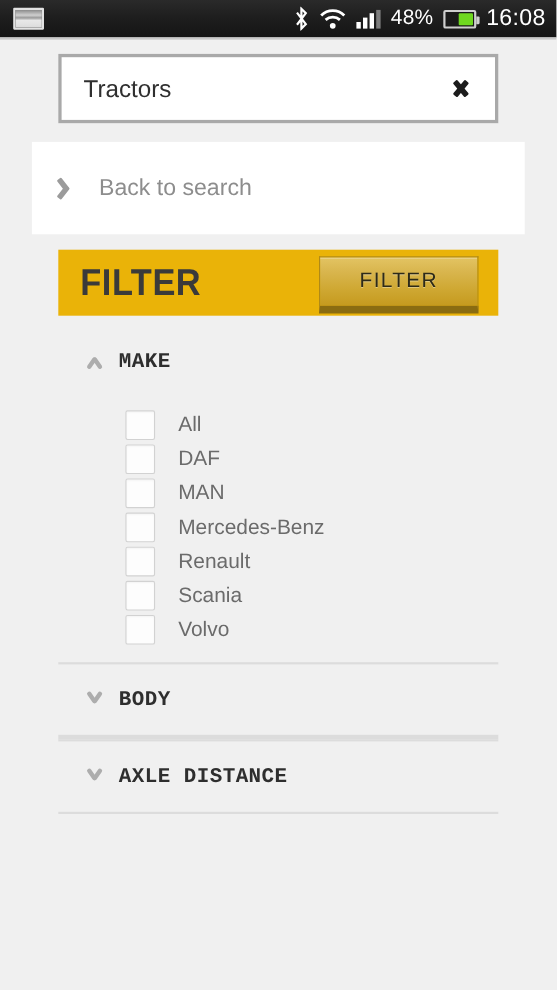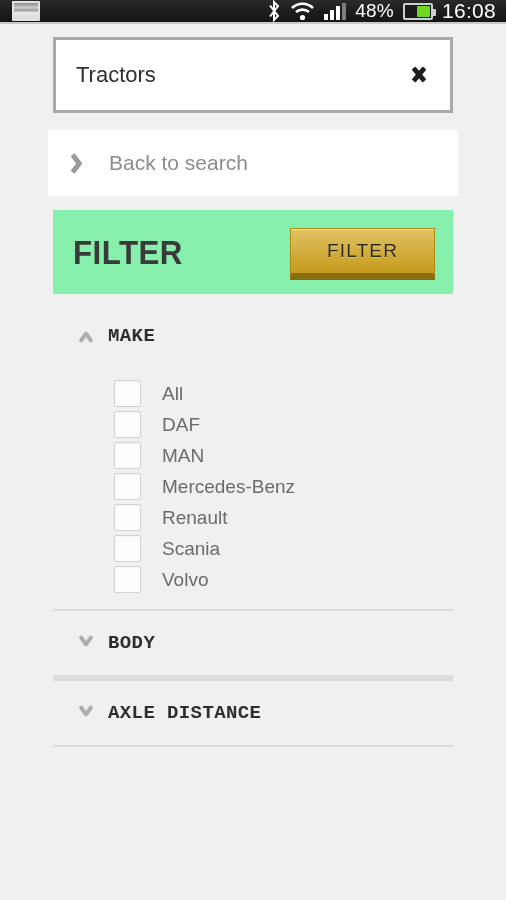--- a/index.html
+++ b/index.html
@@ -6,21 +6,21 @@
   html, body {
     width: 506px; height: 900px;
     background: #f0f0f0;
     font-family: "Liberation Sans", sans-serif;
     overflow: hidden;
   }
   body { position: relative; }
 
   
   .statusbar {
-    height: 22px;
+    height: 34px;
     background: linear-gradient(to bottom, #2a2a2a 0%, #1d1d1d 50%, #151515 100%);
     display: flex; align-items: center;
     padding: 0 10px 0 12px;
     position: relative;
   }
   .statusbar::after {
     content: ""; position: absolute; left: 0; right: 0; bottom: -2px;
     height: 2px; background: #c9c9c9;
   }
   .sb-left { display: flex; align-items: center; flex: 1; }
@@ -55,21 +55,21 @@
     height: 100%; width: 52%; background: #6fd81f; margin-left: auto; border-radius: 1px;
   }
 
   
   .content { padding: 0; }
 
   
   .select-wrap { padding-top: 15px; }
   .select-box {
     margin: 0 53px;
-    height: 76px;
+    height: 63px;
     background: #ffffff;
     border: 3px solid #a9a9a9;
     display: flex; align-items: center;
     padding: 0 18px 0 20px;
     cursor: pointer;
   }
   .select-value {
     flex: 1; font-size: 22px; color: #2f2f2f;
     font-family: "Liberation Sans", sans-serif;
   }
@@ -78,43 +78,43 @@
   }
   .chev-thick::before, .chev-thick::after {
     content: ""; position: absolute; top: 6px;
     width: 5px; height: 17px; background: #1c1c1c; border-radius: 1px;
   }
   .chev-thick::before { left: 5px;  transform: rotate(-40deg); transform-origin: top center; }
   .chev-thick::after  { right: 5px; transform: rotate(40deg);  transform-origin: top center; }
 
   
   .back-card {
-    margin: 17px 48px 0;
+    margin: 17px 29px 0;
     background: #ffffff;
-    height: 66px;
+    height: 84px;
     display: flex; align-items: center;
     padding-left: 23px;
     cursor: pointer;
   }
   .chev-left {
     width: 18px; height: 22px; position: relative; flex: none; margin-right: 20px;
   }
   .chev-left::before, .chev-left::after {
     content: ""; position: absolute; left: 7px;
     width: 5px; height: 13px; background: #9b9b9b; border-radius: 1px;
   }
   .chev-left::before { top: 0px;  transform: rotate(-38deg); transform-origin: bottom center; }
   .chev-left::after  { top: 10px; transform: rotate(38deg);  transform-origin: top center; }
   .back-label { font-size: 21px; color: #8d8d8d; }
 
   
   .filter-card {
     margin: 14px 53px 0;
-    background: #86efac;
-    height: 84px;
+    background: #eab308;
+    height: 60px;
     display: flex; align-items: center; justify-content: space-between;
     padding: 0 18px 0 20px;
     position: relative;
     gap: 24px;
   }
   .filter-title {
     font-size: 34px; font-weight: bold; color: #3a3a3a;
     letter-spacing: 0.5px;
     transform: scaleX(0.92);
     transform-origin: left center;

